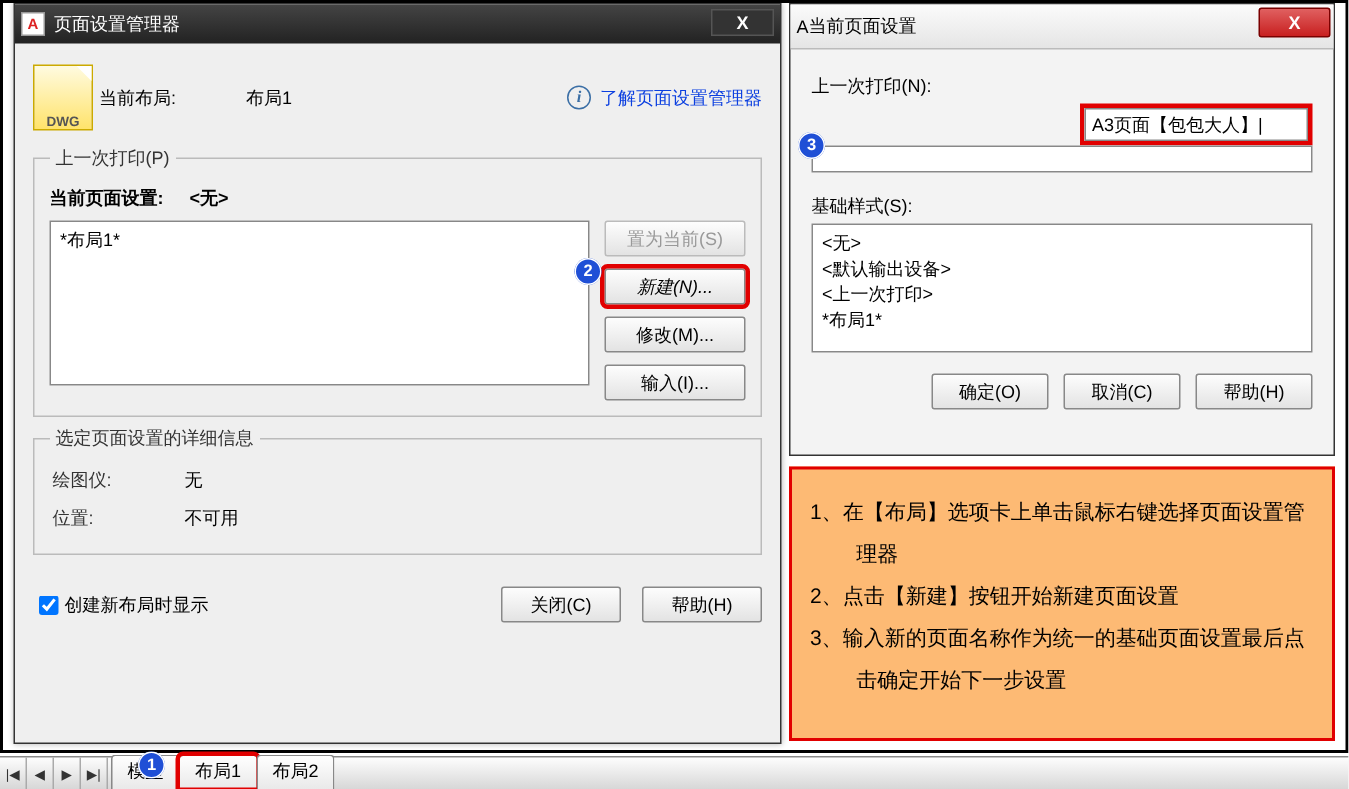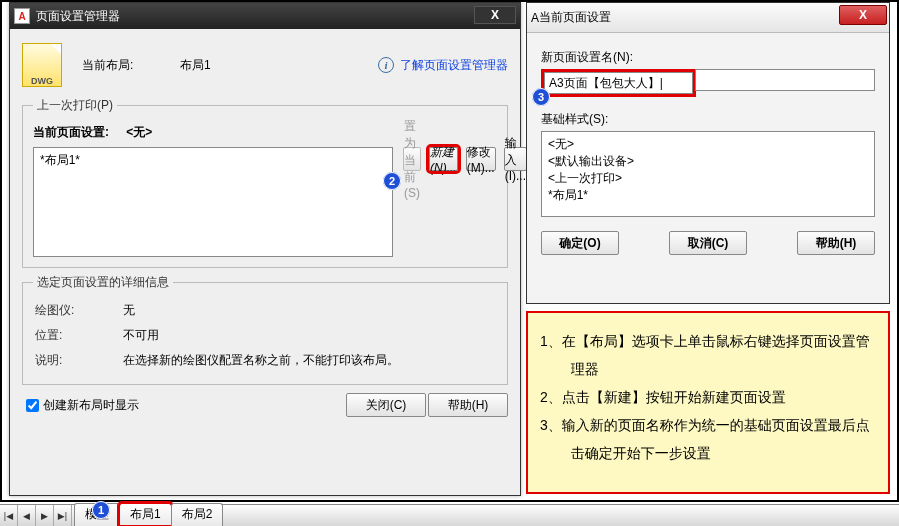--- a/index.html
+++ b/index.html
@@ -54,21 +54,21 @@
   .dlg-body {
     padding: 8px 12px;
   }
   .row-layout {
     display: flex; align-items: center; margin: 6px 0 10px;
   }
   .dwg-icon {
     width: 40px; height: 44px;
     background: linear-gradient(#fffbe0,#ffe36b);
     border:1px solid #ccaa00;
-    margin-right: 20px;
+    margin-right: 4px;
     display:flex; align-items:flex-end; justify-content:center;
     font-size:9px; font-weight:bold; color:#555;
     position:relative;
   }
   .dwg-icon::before{
     content:""; position:absolute; top:0; right:0;
     border-top:10px solid #fff; border-left:10px solid transparent;
   }
   .cur-layout-label { width: 90px; }
   .cur-layout-val { font-weight: normal; margin-left: 8px; }
@@ -84,34 +84,34 @@
     background:#efefef;
   }
   fieldset.group legend { padding:0 4px; color:#333; }
   .curset-row { margin:4px 0 6px;font-weight:bold; }
   .curset-row span.lbl { display:inline-block; width:90px; }
   .pset-row { display:flex; }
   .listbox {
     flex:1; height:110px; background:#fff; border:1px solid #888;
     padding:4px 6px; overflow:auto;
   }
-  .btns-col { width:94px; margin-left:10px; display:flex; flex-direction:row; gap:8px; }
+  .btns-col { width:94px; margin-left:10px; display:flex; flex-direction:column; gap:8px; }
   .btn {
     height:24px; background:linear-gradient(#fdfdfd,#e3e3e3);
     border:1px solid #888; border-radius:2px;
     font-size:12px; display:flex; align-items:center; justify-content:center;
     cursor:pointer;
   }
   .btn.disabled { color:#999; border-color:#bbb; cursor:default; }
   .hlred { outline:3px solid #e10000; outline-offset:0;font-style:italic; }
   .details tr td:first-child { width:86px; color:#333; padding:3px 0;}
   .details tr td:last-child { padding:3px 0; }
-  .footer-row { display:flex; align-items:center; margin-top:8px; }
+  .footer-row { display:flex; align-items:center; margin-top:21px; }
   .footer-row .chk { margin-right:4px; }
-  .footer-btns { margin-left:auto; display:flex; gap:2px;justify-content:flex-end; }
+  .footer-btns { margin-left:auto; display:flex; gap:14px;justify-content:flex-end; }
   .footer-btns .btn { width:80px; }
 
   
   .marker {
     width:18px; height:18px; border-radius:50%;
     background:#1f4fd6; color:#fff; font-weight:bold;
     font-size:11px; display:inline-flex; align-items:center; justify-content:center;
     box-shadow:0 0 0 1px #fff inset;
     position:absolute;
   }
@@ -147,30 +147,30 @@
   .inp {
     width:100%; height:22px; border:1px solid #888; background:#fff;
     padding:1px 4px; font-size:12px;
   }
   .inp-wrap { border:3px solid #e10000; padding:0; display:inline-block; width:155px;}
   .inp-wrap .inp { border:1px solid #888;}
   .baselist {
     width:100%; height:86px; border:1px solid #888; background:#fff;
     padding:4px 6px; overflow:auto;
   }
-  .r-footer { display:flex; justify-content:space-between; margin-top:14px;font-weight:bold;}
+  .r-footer { display:flex; gap:10px; justify-content:flex-end; margin-top:14px;}
   .r-footer .btn { width:78px; }
 
   
   .instruct {
     position:absolute;
     left:524px; top:309px;
     width:364px; height:183px;
     border:2px solid #e10000;
-    background:#fef9c3;
+    background:#fdba74;
     padding:14px 12px;
     font-size:14px; line-height:2.0;
     color:#000;
   }
   .instruct .il { text-indent:-2.2em; padding-left:2.2em; }
 
   
   .tabbar {
     position:absolute; left:0; right:0; bottom:0; height:22px;
     background:linear-gradient(#fdfdfd,#d7d7d7);
@@ -238,24 +238,20 @@
         <table class="details">
           <tbody>
           <tr>
                 <td>绘图仪:</td>
                 <td>无</td>
               </tr>
           <tr>
                 <td>位置:</td>
                 <td>不可用</td>
               </tr>
-          <tr>
-                <td>说明:</td>
-                <td>在选择新的绘图仪配置名称之前，不能打印该布局。</td>
-              </tr>
         </tbody>
           </table>
       </fieldset>
 
       <div class="footer-row">
         <input type="checkbox" class="chk" checked="" style="">
         <span>创建新布局时显示</span>
         <div class="footer-btns">
           <div class="btn">关闭(C)</div>
           <div class="btn">帮助(H)</div>
@@ -264,22 +260,22 @@
     </div>
   </div>
 
   <div class="dlg-right">
     <div class="tbar-r">
       <span class="app-icon">A</span>
       <span class="title">当前页面设置</span>
       <span class="closebtn">X</span>
     </div>
     <div class="body">
-      <span class="fld-label">新页面设置名(N):</span>
-      <div style="display:flex; align-items:flex-start; gap:0;">
+      <span class="fld-label">上一次打印(N):</span>
+      <div style="display:flex; align-items:flex-end; gap:0;flex-direction:column;">
         <span class="inp-wrap"><input class="inp" value="A3页面【包包大人】|" style=""></span>
         <input class="inp" style="flex: 1 1 0%; margin-left: -1px;">
       </div>
       <span class="fld-label" style="margin-top:14px;">基础样式(S):</span>
       <div class="baselist">
         <div>&lt;无&gt;</div>
         <div>&lt;默认输出设备&gt;</div>
         <div>&lt;上一次打印&gt;</div>
         <div>*布局1*</div>
       </div>

